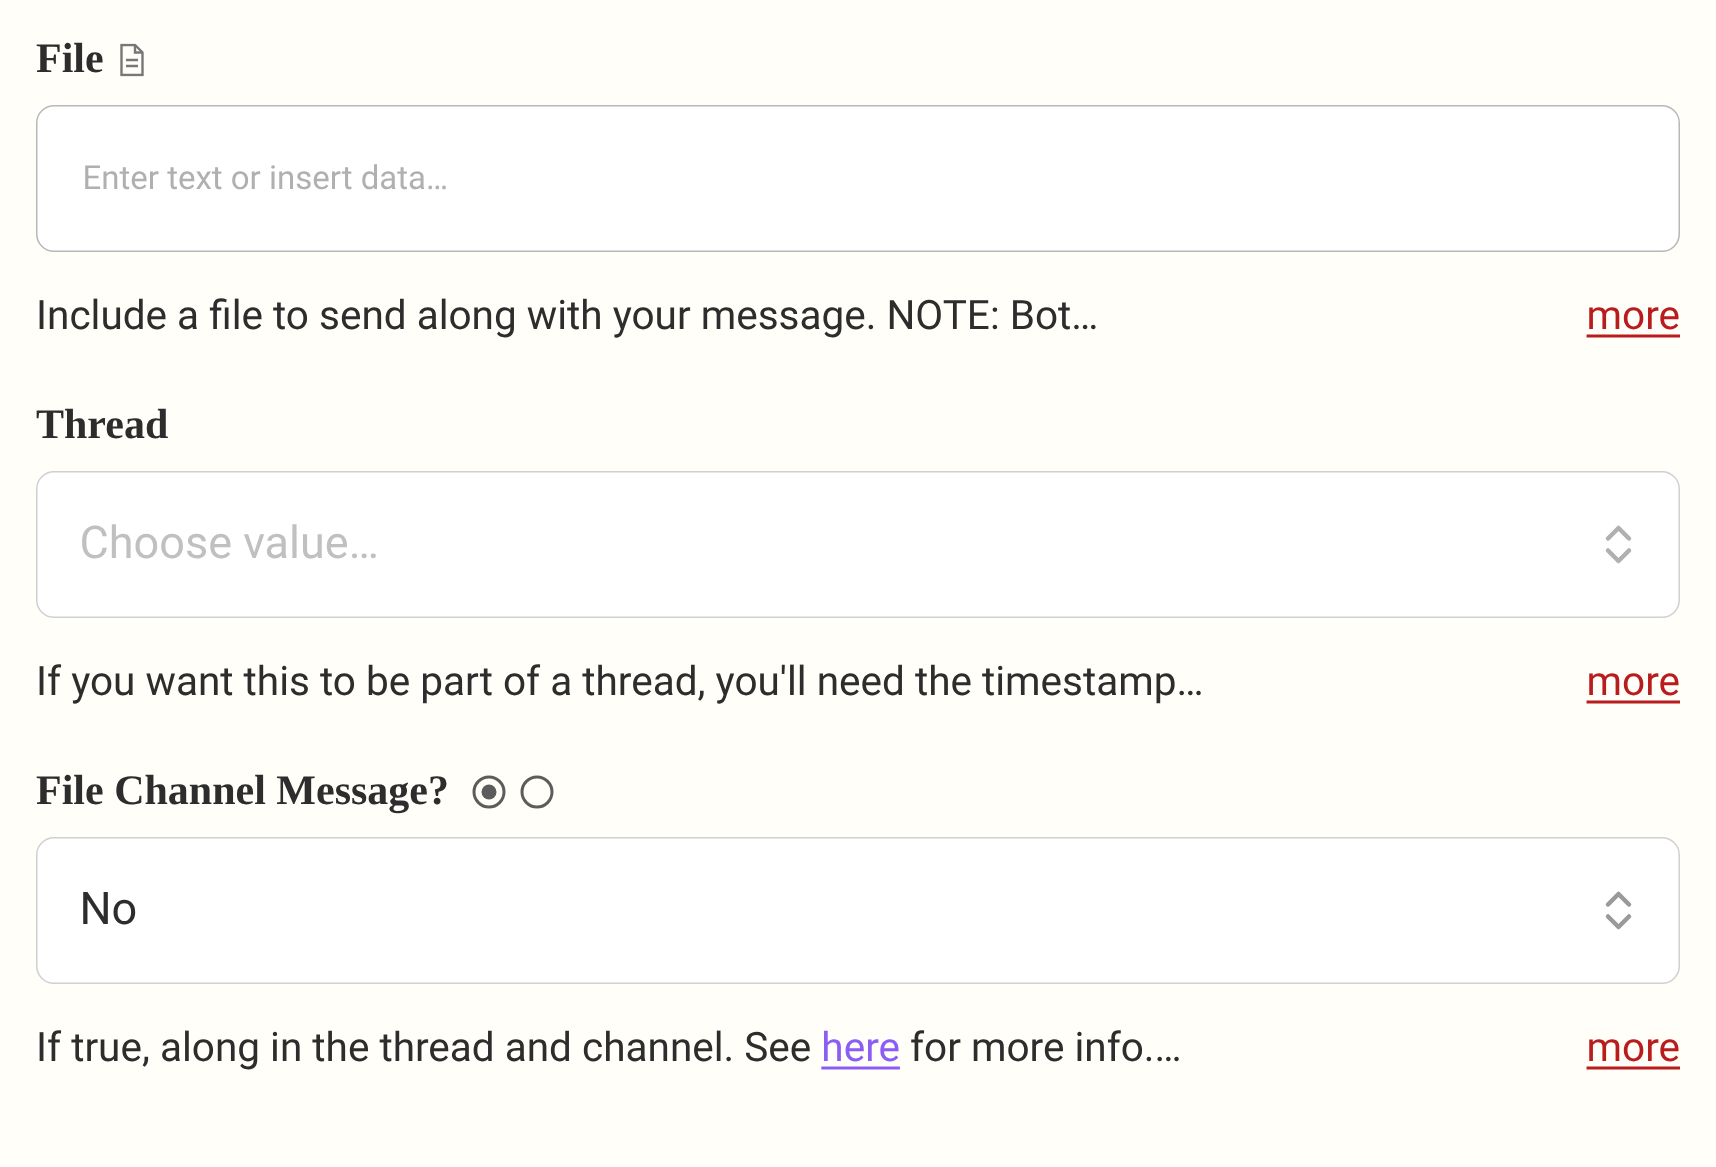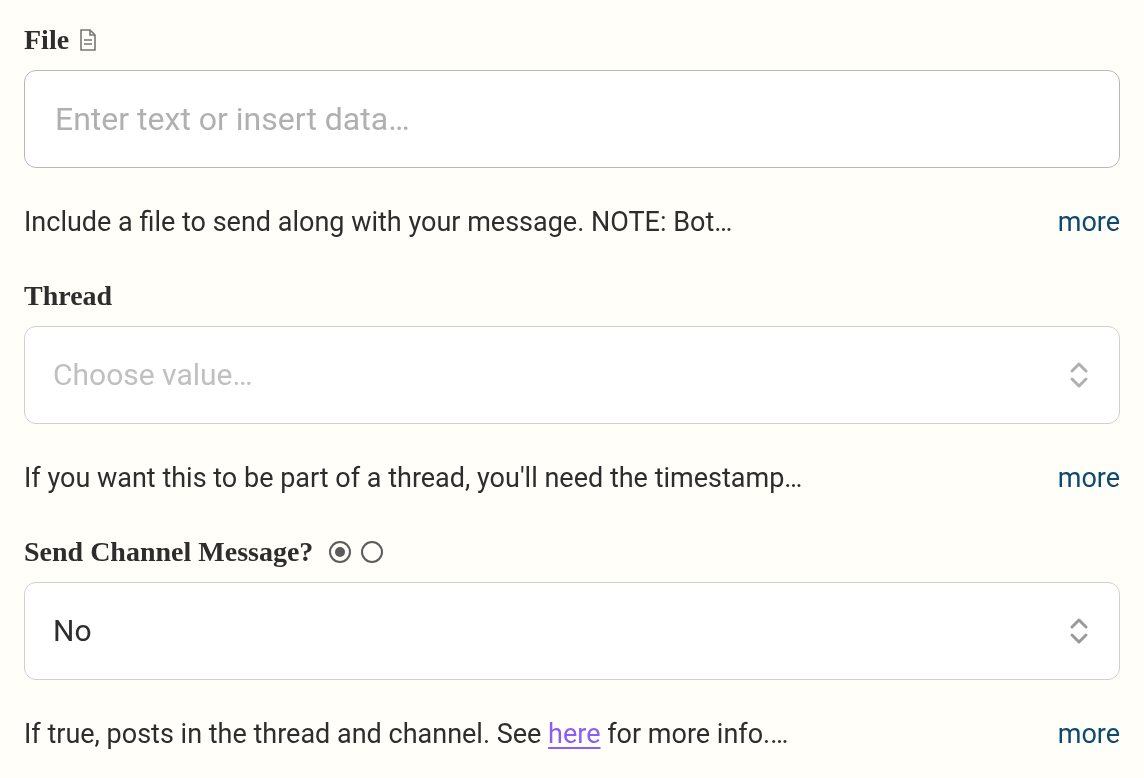--- a/index.html
+++ b/index.html
@@ -54,49 +54,50 @@
       height: 10px;
       border-radius: 50%;
       background: #5c5c5c;
     }
     .text-input {
       width: 100%;
       height: 98px;
       border: 1.5px solid #b8b8b8;
       border-radius: 12px;
       background: #fff;
-      font-size: 32px;
+      font-size: 22px;
       padding: 18px 30px;
       color: #2d2d2d;
       outline: none;
       display: flex;
       align-items: center;
     }
     .text-input .placeholder {
       color: #b0b0b0;
     }
     .helper-row {
       display: flex;
       justify-content: flex-end;
       align-items: baseline;
-      margin-top: 36px;
+      margin-top: 24px;
       gap: 44px;
     }
     .helper-text {
       font-size: 27px;
       color: #2d2d2d;
       line-height: 1.4;
       flex: 1;
       overflow: hidden;
       white-space: nowrap;
       text-overflow: clip;
     }
     .more-link {
       font-size: 27px;
-      color: #0c4a6e;
+      color: #b91c1c;
+      text-decoration: underline;
       text-underline-offset: 4px;
       white-space: nowrap;
     }
     .thread-row {
       display: flex;
       gap: 18px;
       align-items: stretch;
     }
     .select-box {
       flex: 1;
@@ -181,36 +182,36 @@
     </div>
   </div>
   <div class="helper-row">
     <span class="helper-text">If you want this to be part of a thread, you'll need the timestamp…</span>
     <span class="more-link">more</span>
   </div>
 </div>
 
 <div class="field-group" style="margin-bottom:0;">
   <div class="field-label-row">
-    <span class="field-label">Send Channel Message?</span>
+    <span class="field-label">File Channel Message?</span>
     <span class="radio-group">
       <span class="radio-outer">
         <span class="radio-inner"></span>
       </span>
       <span class="radio-outer"></span>
     </span>
   </div>
   <div class="select-box filled full-select">
     <span>No</span>
     <span class="chevron-updown">
       <svg viewBox="0 0 24 32" fill="none" stroke="#9a9a9a" stroke-width="3" stroke-linecap="round" stroke-linejoin="round">
         <path d="M5 12l7-7 7 7"></path>
         <path d="M5 20l7 7 7-7"></path>
       </svg>
     </span>
   </div>
   <div class="helper-row">
     <span class="helper-text">
-      <span>If true, posts in the thread and channel. See </span><a class="link-inline">here</a><span> for more info.…</span>
+      <span>If true, along in the thread and channel. See </span><a class="link-inline">here</a><span> for more info.…</span>
     </span>
     <span class="more-link">more</span>
   </div>
 </div>
 
 </body></html>

